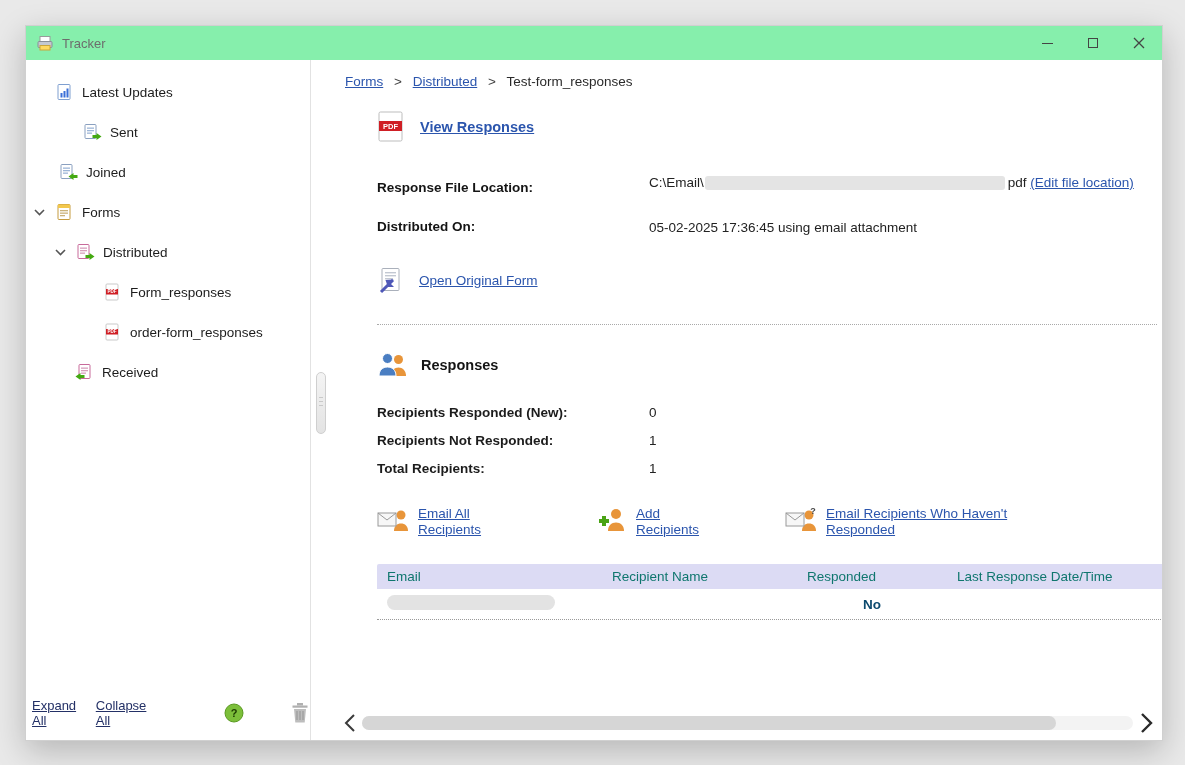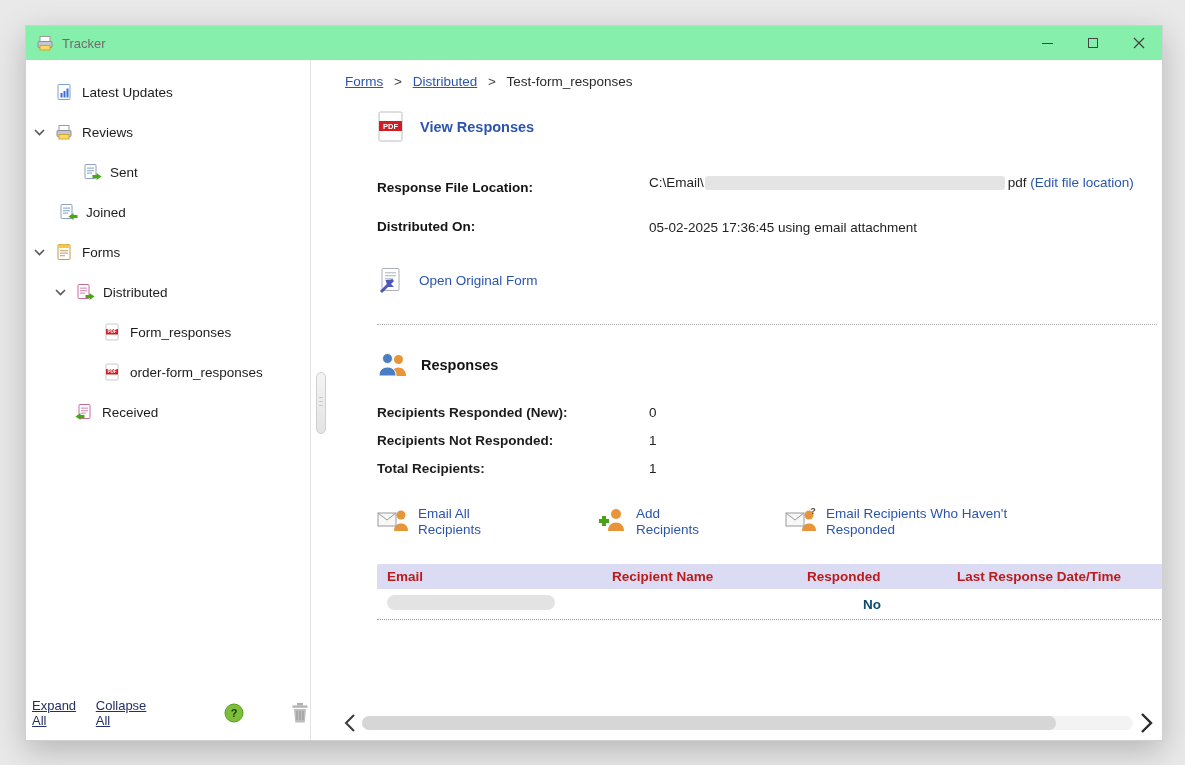--- a/index.html
+++ b/index.html
@@ -60,21 +60,21 @@
   .vthumb::after{
     content:""; position:absolute; left:2px; right:2px; top:24px; height:12px;
     background:repeating-linear-gradient(to bottom,#c9c9c9 0 1px,transparent 1px 4px);
   }
   
   .main { flex:1; position:relative; overflow:hidden; padding:14px 0 0 14px; }
   .breadcrumb { font-size:13.5px; color:#2a2a2a; }
   .breadcrumb a { color:#2b55ad; text-decoration:underline; cursor:pointer; }
   .breadcrumb .sep { margin:0 7px; color:#444; }
   .inner { margin-left:32px; }
-  a.blue-link { color:#2b55ad; cursor:pointer; }
+  a.blue-link { color:#2b55ad; text-decoration:underline; cursor:pointer; }
   .vr-row { margin-top:22px; display:flex; align-items:center; gap:16px; }
   .vr-row a { font-size:14.5px; font-weight:bold; }
   .fields { margin-top:32px; display:grid; grid-template-columns:272px 1fr; row-gap:18px; font-size:13.5px; }
   .f-label { font-weight:bold; color:#141414; padding-top:6px; }
   .f-value { color:#222; line-height:17px; max-width:512px; }
   .redact-long {
     display:inline-block; width:300px; height:14px; background:#e4e4e4;
     border-radius:3px; vertical-align:middle; margin:0 3px 1px 1px;
   }
   .oof-row { margin-top:30px; display:flex; align-items:center; gap:14px; font-size:13.5px; }
@@ -88,21 +88,21 @@
   .action { display:flex; align-items:flex-start; gap:9px; }
   .action .a-text { line-height:16px; }
   .action-1 { width:220px; }
   .action-2 { width:188px; }
   .action-1 .a-text { width:70px; }
   .action-2 .a-text { width:78px; }
   .action-3 .a-text { width:218px; }
   
   .rtable { margin-top:26px; width:960px; font-size:13.5px; }
   .thead { display:flex; background:#dcdbf4; height:25px; align-items:center; border-radius:2px 2px 0 0; }
-  .thead .th { font-weight:bold; color:#b91c1c; padding-left:10px; }
+  .thead .th { font-weight:normal; color:#0f766e; padding-left:10px; }
   .trow { display:flex; height:31px; align-items:center; border-bottom:1.5px dotted #9a9a9a; }
   .col-email { width:225px; }
   .col-name { width:195px; }
   .col-resp { width:150px; }
   .col-last { width:390px; }
   .redact-pill {
     display:inline-block; width:168px; height:15px; background:#e3e3e3;
     border-radius:8px; margin-left:10px;
   }
   .no-val { width:150px; text-align:center; color:#0c4a6e; font-weight:bold; }
@@ -156,35 +156,20 @@
             <svg width="18" height="18" viewBox="0 0 18 18">
               <rect x="3" y="1.5" width="12" height="15" rx="1" fill="#fff" stroke="#7f9fd0"></rect>
               <rect x="5.5" y="10" width="2" height="4.5" fill="#3a6fd8"></rect>
               <rect x="8.5" y="8" width="2" height="6.5" fill="#3a6fd8"></rect>
               <rect x="11.5" y="5.5" width="2" height="9" fill="#3a6fd8"></rect>
             </svg>
           </span>
           <span>Latest Updates</span>
         </div>
 
-        <div class="tree-item" style="padding-left:7px">
-          <span class="chev">
-            <svg width="11" height="7" viewBox="0 0 11 7">
-                <path d="M1 1l4.5 4.5L10 1" stroke="#555" stroke-width="1.6" fill="none"></path>
-              </svg>
-          </span>
-          <span class="t-icon">
-            <svg width="18" height="18" viewBox="0 0 18 18">
-              <rect x="4" y="2.5" width="10" height="6" fill="#fff" stroke="#9a9a9a"></rect>
-              <rect x="2" y="7.5" width="14" height="6" rx="1" fill="#c3c8d0" stroke="#8a8f98"></rect>
-              <rect x="4" y="11.5" width="10" height="4.5" fill="#ffd95e" stroke="#c9a53a"></rect>
-            </svg>
-          </span>
-          <span>Reviews</span>
-        </div>
 
         <div class="tree-item" style="padding-left:56px">
           <span class="t-icon">
             <svg width="19" height="18" viewBox="0 0 19 18">
               <rect x="2" y="1.5" width="11" height="14" rx="1" fill="#fff" stroke="#8aa0c0"></rect>
               <rect x="4" y="4.5" width="7" height="1.3" fill="#9db6d8"></rect>
               <rect x="4" y="7" width="7" height="1.3" fill="#9db6d8"></rect>
               <rect x="4" y="9.5" width="5" height="1.3" fill="#9db6d8"></rect>
               <path d="M9.5 12h4v-2l5 3.5-5 3.5v-2h-4z" fill="#44a912"></path>
             </svg>

